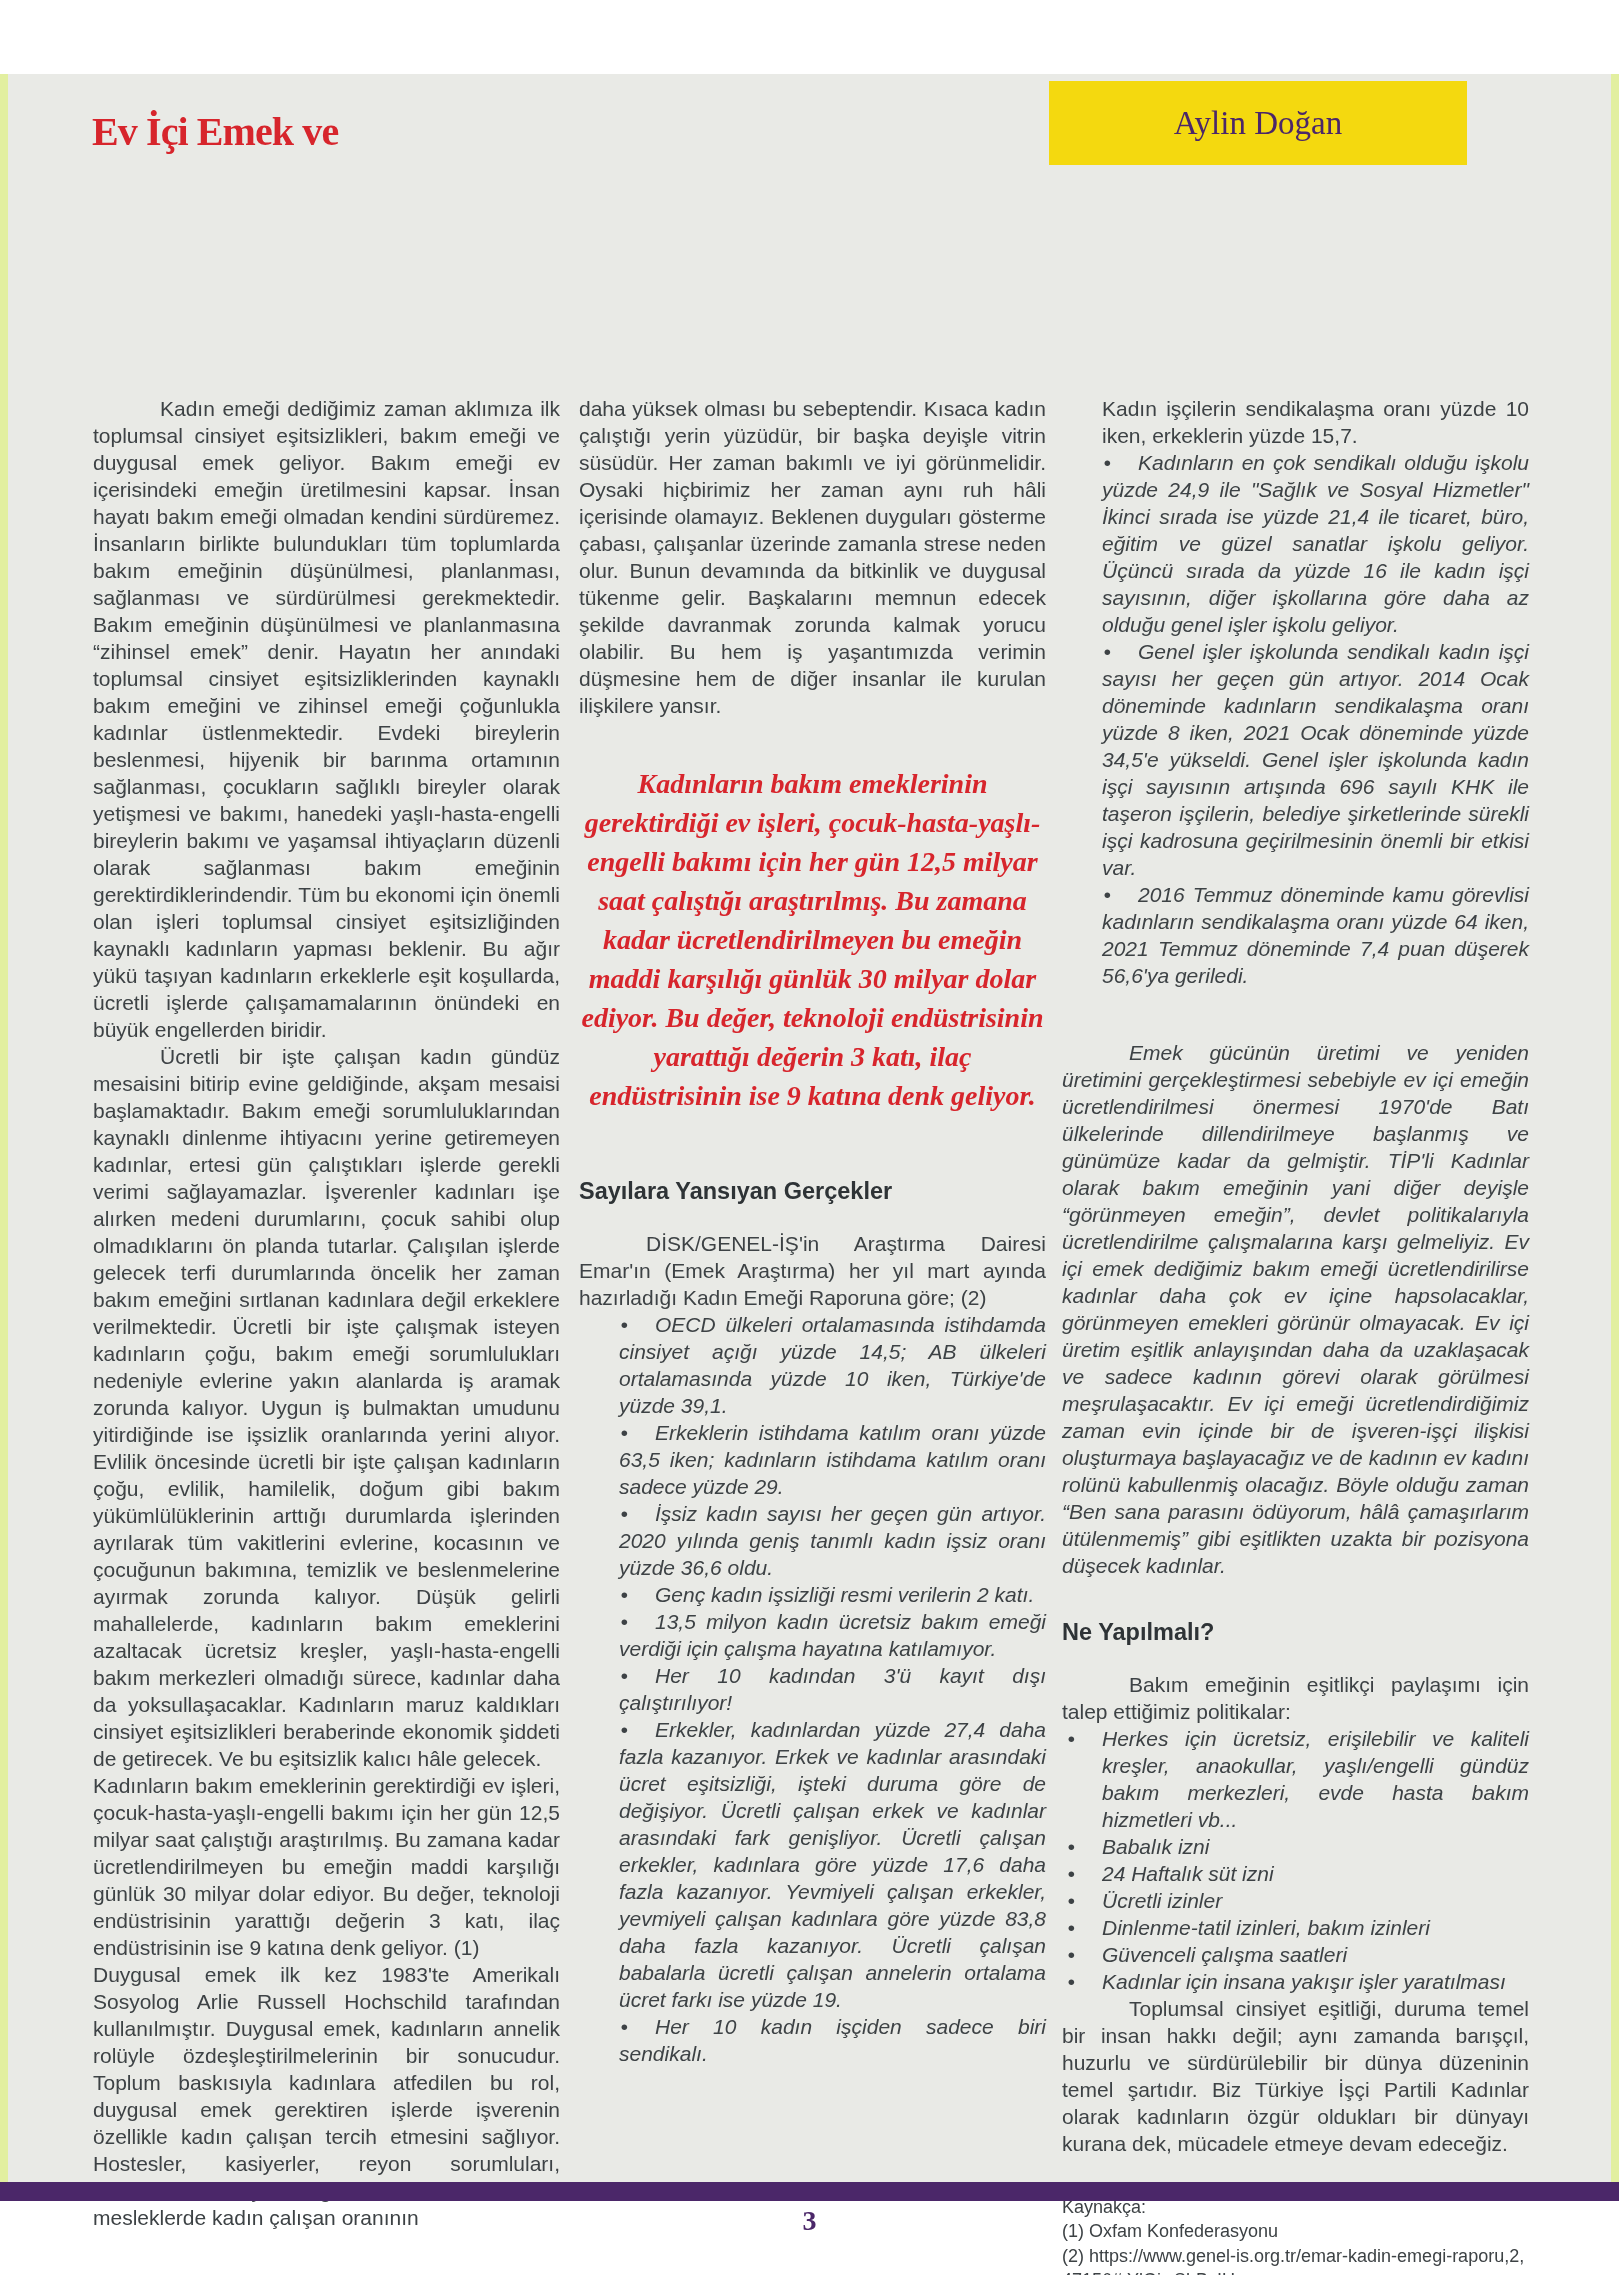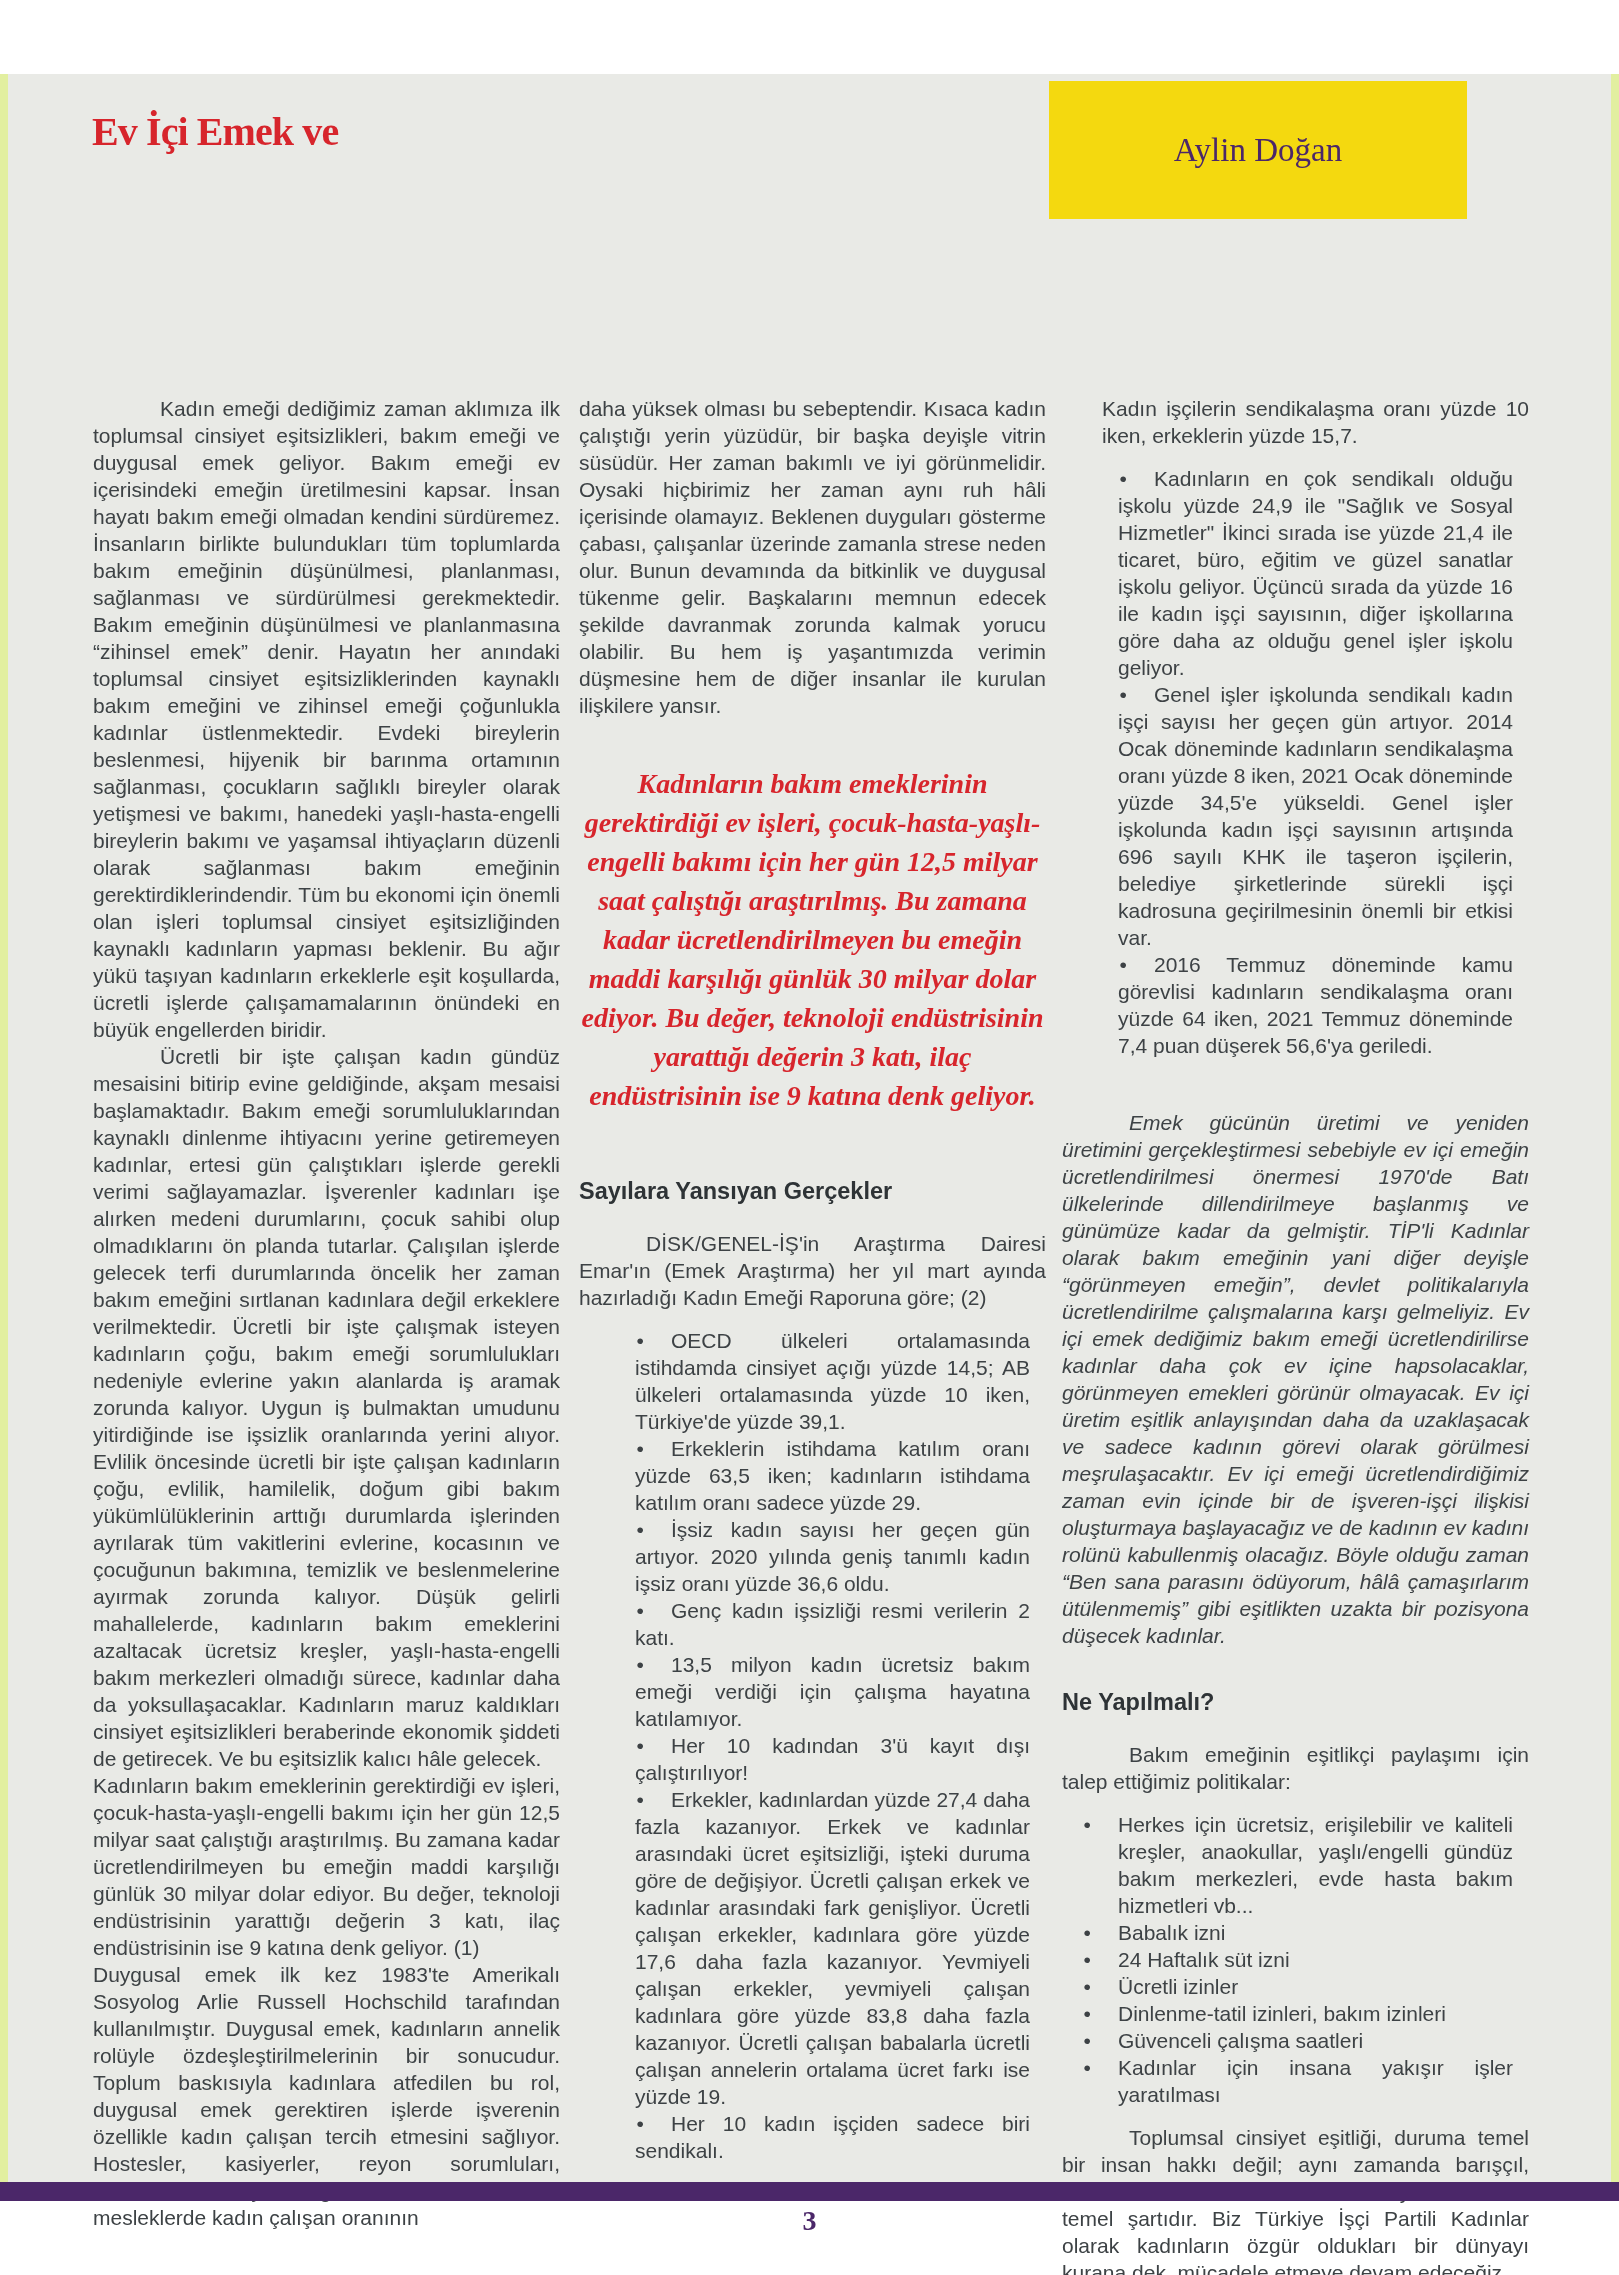--- a/index.html
+++ b/index.html
@@ -21,21 +21,21 @@
 
   
   .content {
     position:absolute; top:74px; left:0; width:1619px; height:2108px;
     background:#e9eae6;
   }
   .edge { position:absolute; top:0; bottom:0; width:8.1px; background:#e2efa0; }
   .edge.left { left:0; } .edge.right { right:0; }
 
   .author-box {
-    position:absolute; left:1049px; top:7.2px; width:418px; height:138px;
+    position:absolute; left:1049px; top:7.2px; width:418px; height:84px;
     background:#f4d90f; display:flex; align-items:center; justify-content:center;
   }
   .author-box .name {
     font-family:"Liberation Serif", serif; color:#4b2769; font-size:33px;
   }
 
   .title {
     position:absolute; left:92px; top:25px; color:#d7252c;
     font-family:"Liberation Serif", serif; font-weight:bold;
     font-size:40px; line-height:65px; letter-spacing:-0.9px;
@@ -57,21 +57,21 @@
     color:#d7252c !important; text-align:center;
     font-size:28px !important; line-height:39px !important;
     margin:45px 1.8px 63px 1.8px;
   }
   .heading {
     font-weight:bold; color:#2e3336 !important; font-size:23.5px !important;
     margin:40px 0 25px 0;
   }
   .gap { margin-top:50px;font-style:italic; }
 
-  ul.bullets { list-style:none; margin:16px; padding:0; }
+  ul.bullets { list-style:none; margin:0; padding:0;font-style:italic; }
   ul.bullets li { position:relative; padding-left:40px; text-align:justify; }
   ul.bullets li::before {
     content:"\2022"; position:absolute; left:5.4px; top:0; color:#3d4245;
   }
   ul.bullets.tabbed li { text-indent:36px; }
   ul.bullets.flush li { text-indent:0; }
 
   .small { margin-top:38px; }
   .small div {
     font-size:18px !important; line-height:24.4px !important;

